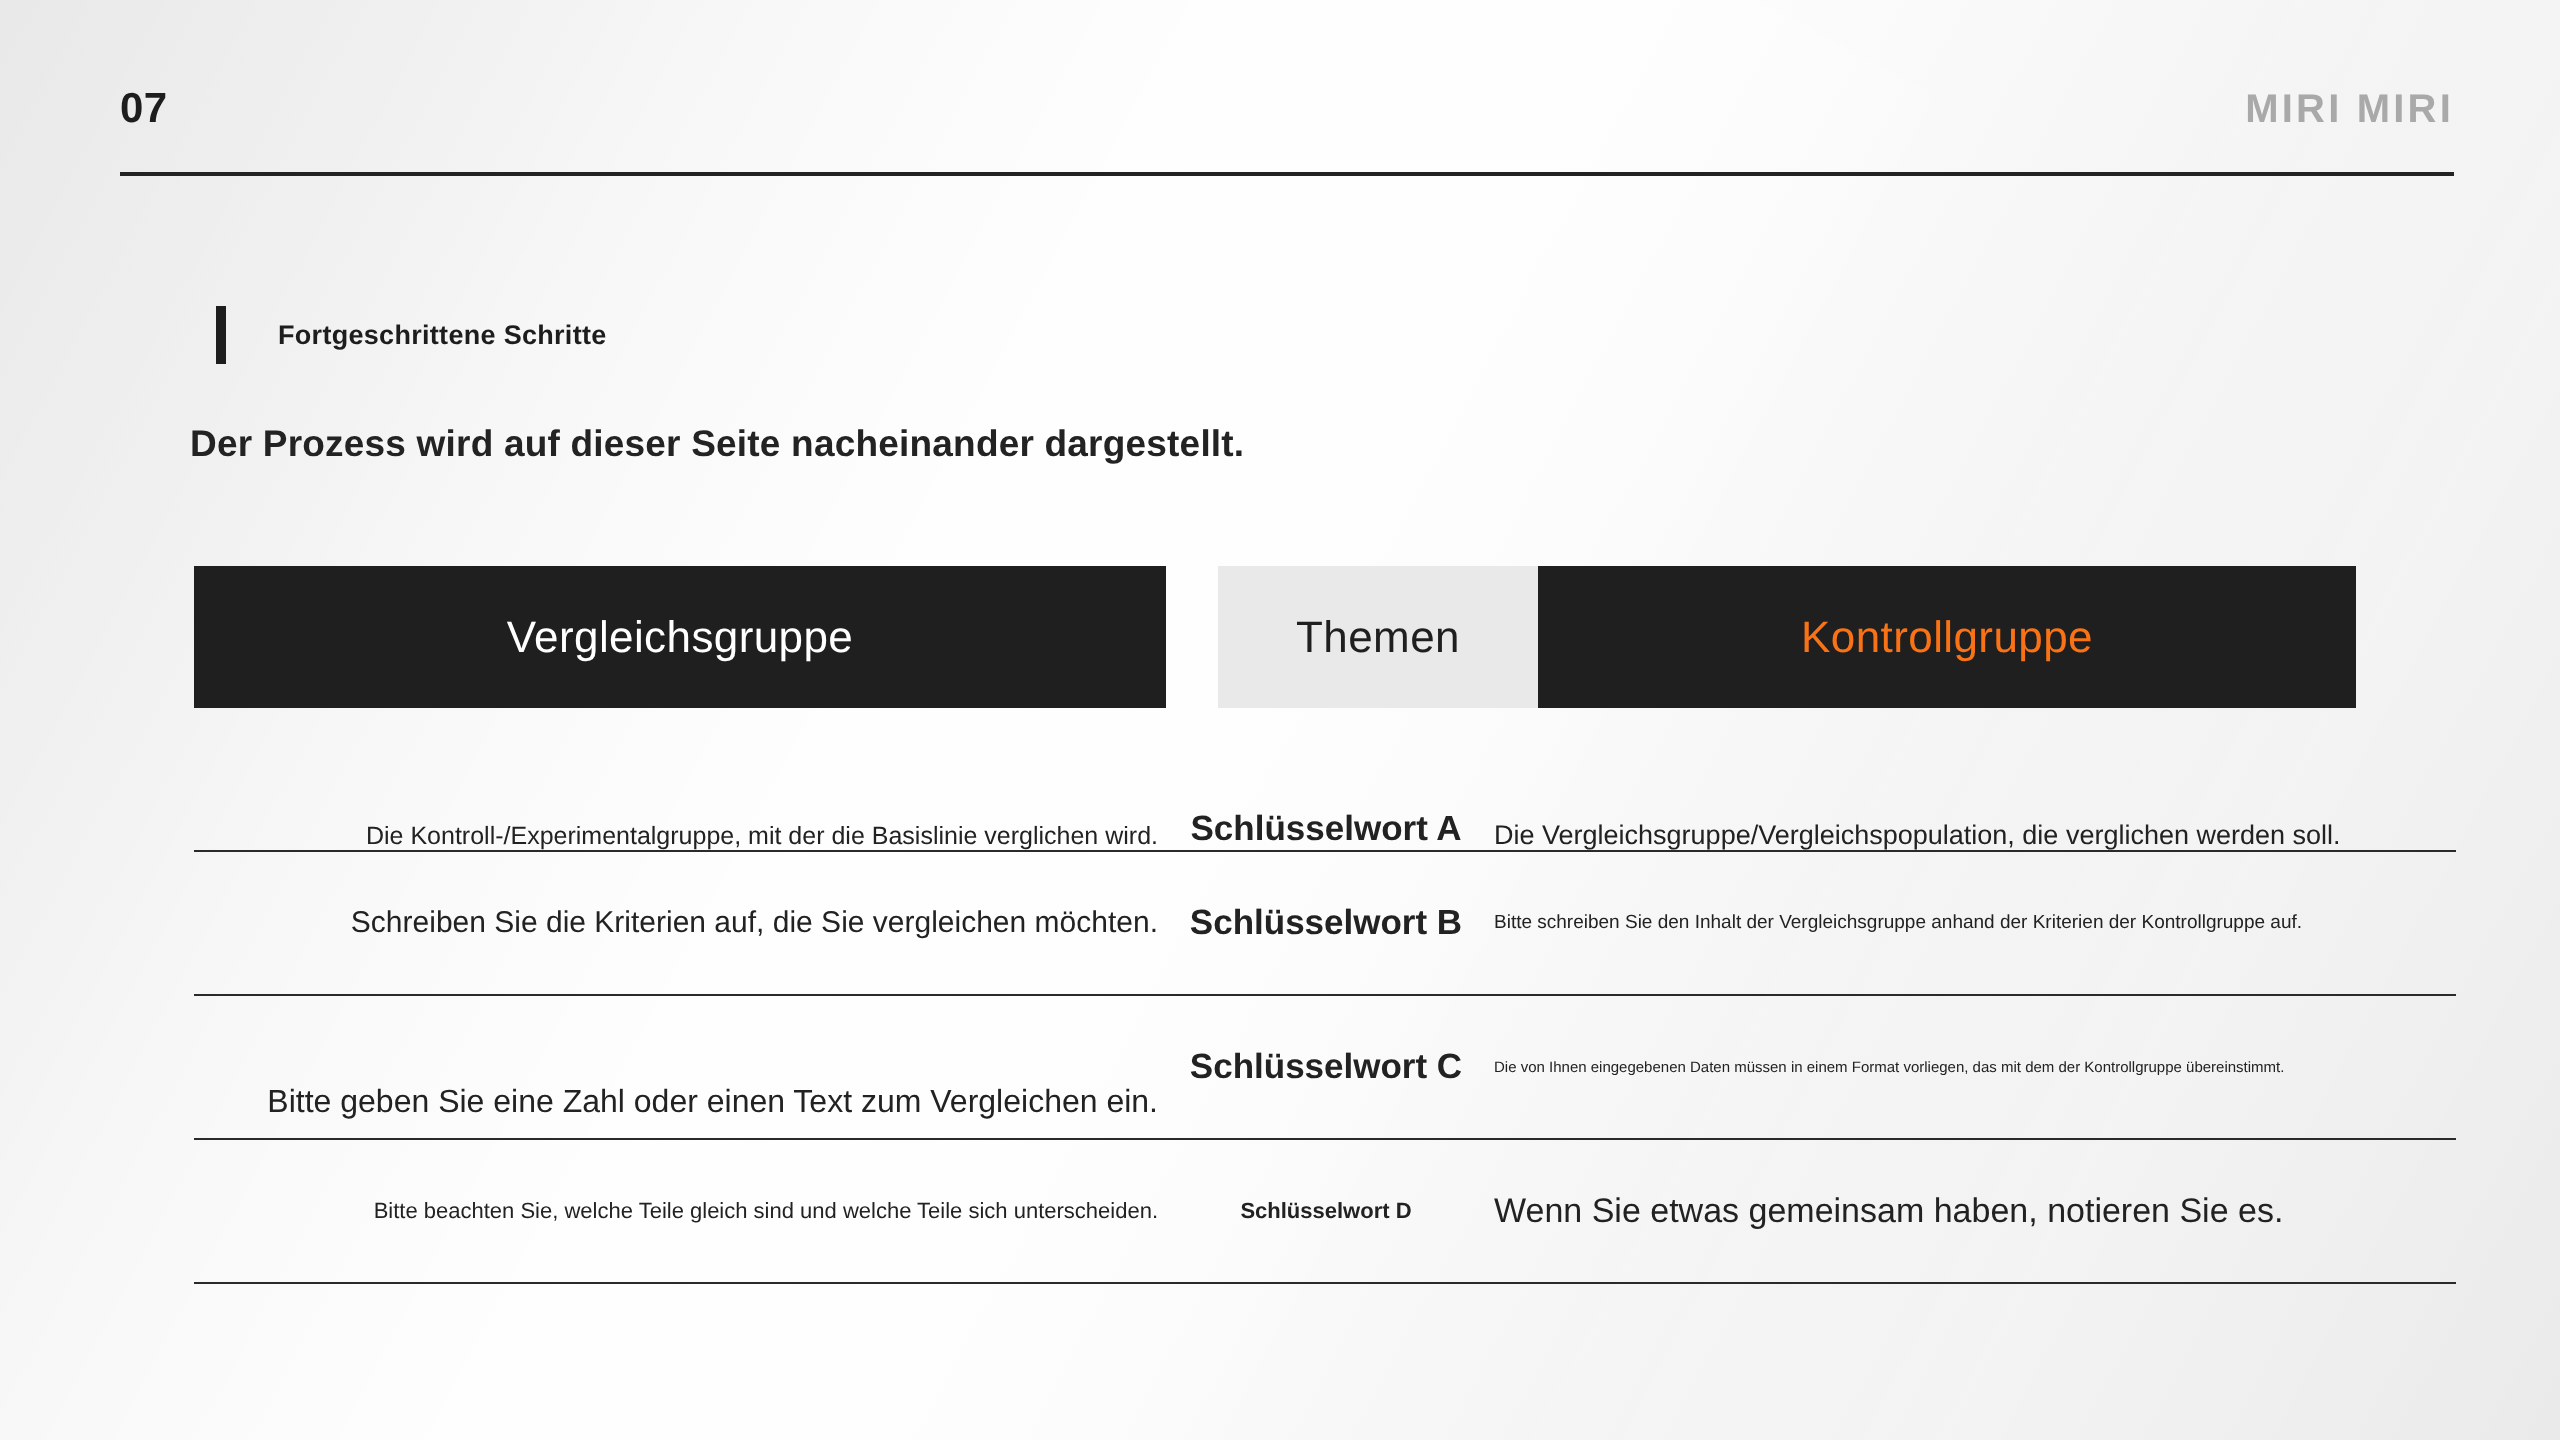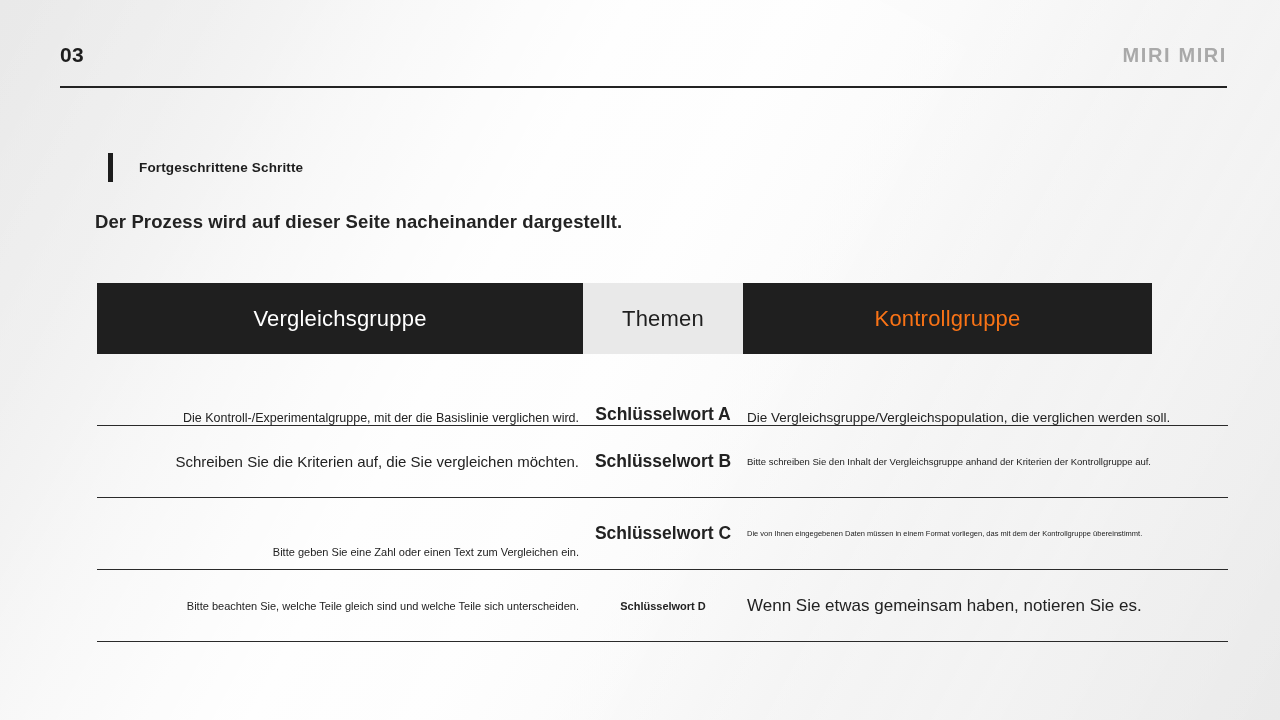--- a/index.html
+++ b/index.html
@@ -135,21 +135,21 @@
 
   .th {
     display: flex;
     align-items: center;
     justify-content: center;
     font-size: 22px;
     letter-spacing: .2px;
   }
 
   .th-left  { width: 486px; background: #1f1f1f; color: #ffffff; }
-  .th-mid   { width: 160px; background: #e9e9e9; color: #1f1f1f; }
+  .th-mid   { width: 160px; background: #e9e9e9; color: #1f1f1f; margin-left: 26px; }
   .th-right { width: 409px; background: #1f1f1f; color: #f97316; }
 
   .row {
     display: flex;
     align-items: center;
     border-bottom: 1.6px solid #2a2a2a;
   }
 
   .cell {
     display: flex;
@@ -166,40 +166,40 @@
   .row-0 .cell-left  { font-size: 12.5px; }
   .row-0 .cell-mid   { font-size: 17.5px; }
   .row-0 .cell-right { font-size: 13.5px; }
 
   .row-1 { height: 72px; }
   .row-1 .cell-left  { font-size: 15px; }
   .row-1 .cell-mid   { font-size: 17.5px; }
   .row-1 .cell-right { font-size: 9.5px; }
 
   .row-2 { height: 72px; }
-  .row-2 .cell-left  { font-size: 11px; margin-top: 36px; }
+  .row-2 .cell-left  { font-size: 16px; margin-top: 36px; }
   .row-2 .cell-mid   { font-size: 17.5px; }
   .row-2 .cell-right { font-size: 7.5px; }
 
   .row-3 { height: 72px; }
   .row-3 .cell-left  { font-size: 11px; }
   .row-3 .cell-mid   { font-size: 11px; }
   .row-3 .cell-right { font-size: 17px; }
 </style>
 </head>
 <body>
 
 <div class="slide">
   <div class="sheen"></div>
   <div class="sheen2"></div>
 
   <div class="content">
 
     <div class="header">
-      <div class="page-num">03</div>
+      <div class="page-num">07</div>
       <div class="brand">MIRI MIRI</div>
     </div>
 
     <div class="eyebrow">
       <div class="eyebrow-bar"></div>
       <div class="eyebrow-text">Fortgeschrittene Schritte</div>
     </div>
 
     <div class="subtitle">Der Prozess wird auf dieser Seite nacheinander dargestellt.</div>
 

